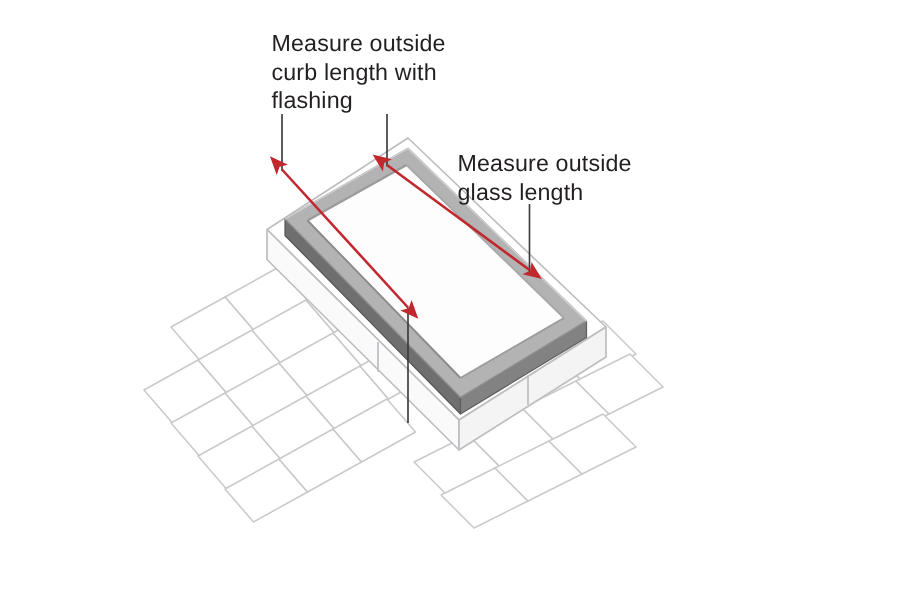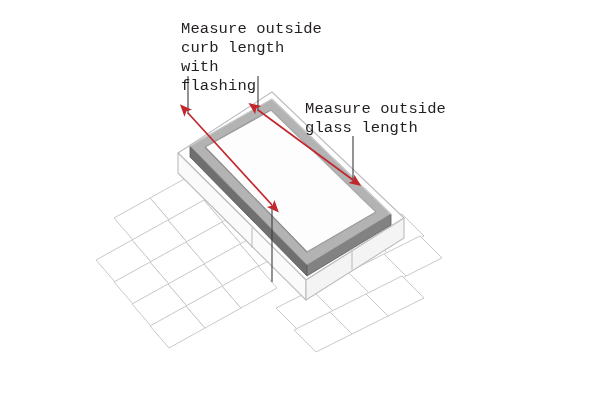--- a/index.html
+++ b/index.html
@@ -13,21 +13,21 @@
   }
   #stage{position:absolute;left:0;top:0;width:600px;height:400px;}
   svg#art{position:absolute;left:0;top:0;width:600px;height:400px;display:block;}
   .label{
     position:absolute;
     color:#231f20;
     font-size:15.5px;
     line-height:19px;
     letter-spacing:0.1px;
     white-space:pre-line;
-    font-family:Liberation Mono, monospace;
+    font-family:Liberation Sans, sans-serif;
   }
   #label-curb{left:181px;top:20px;width:150px;}
   #label-glass{left:305px;top:100px;width:150px;}
 </style>
 </head>
 <body>
 
 <div id="stage">
 
   <svg id="art" viewBox="0 0 600 400">

